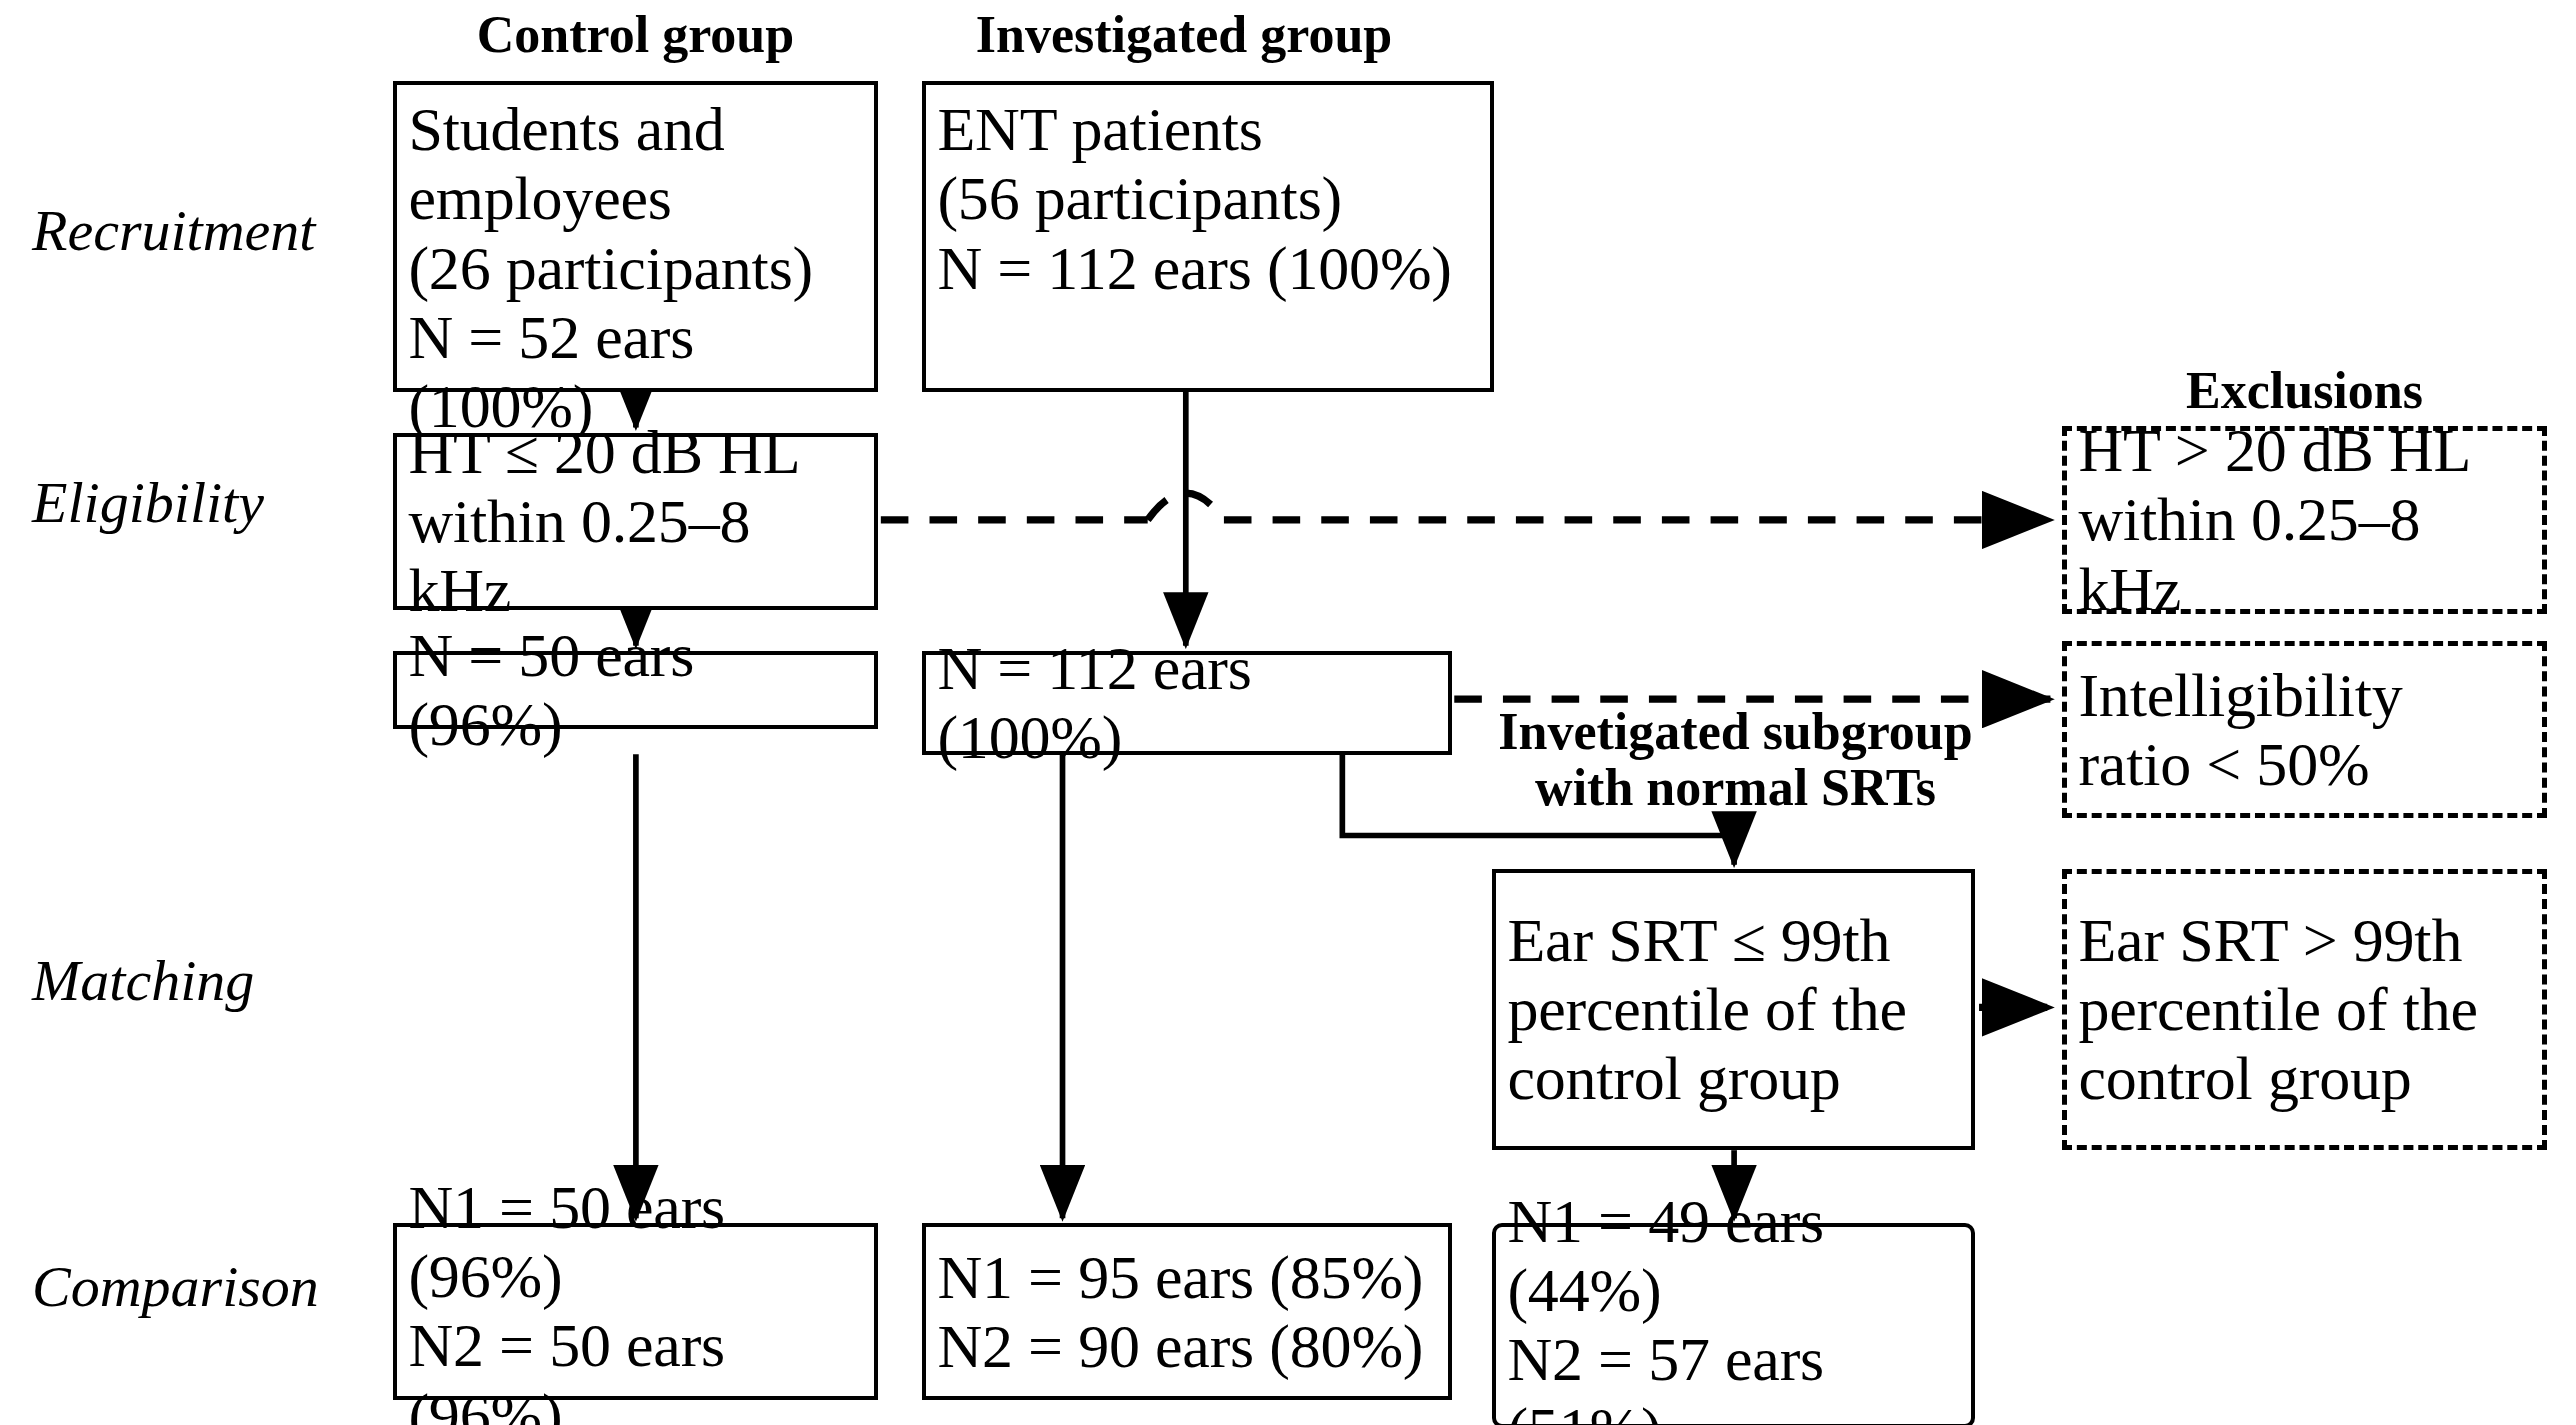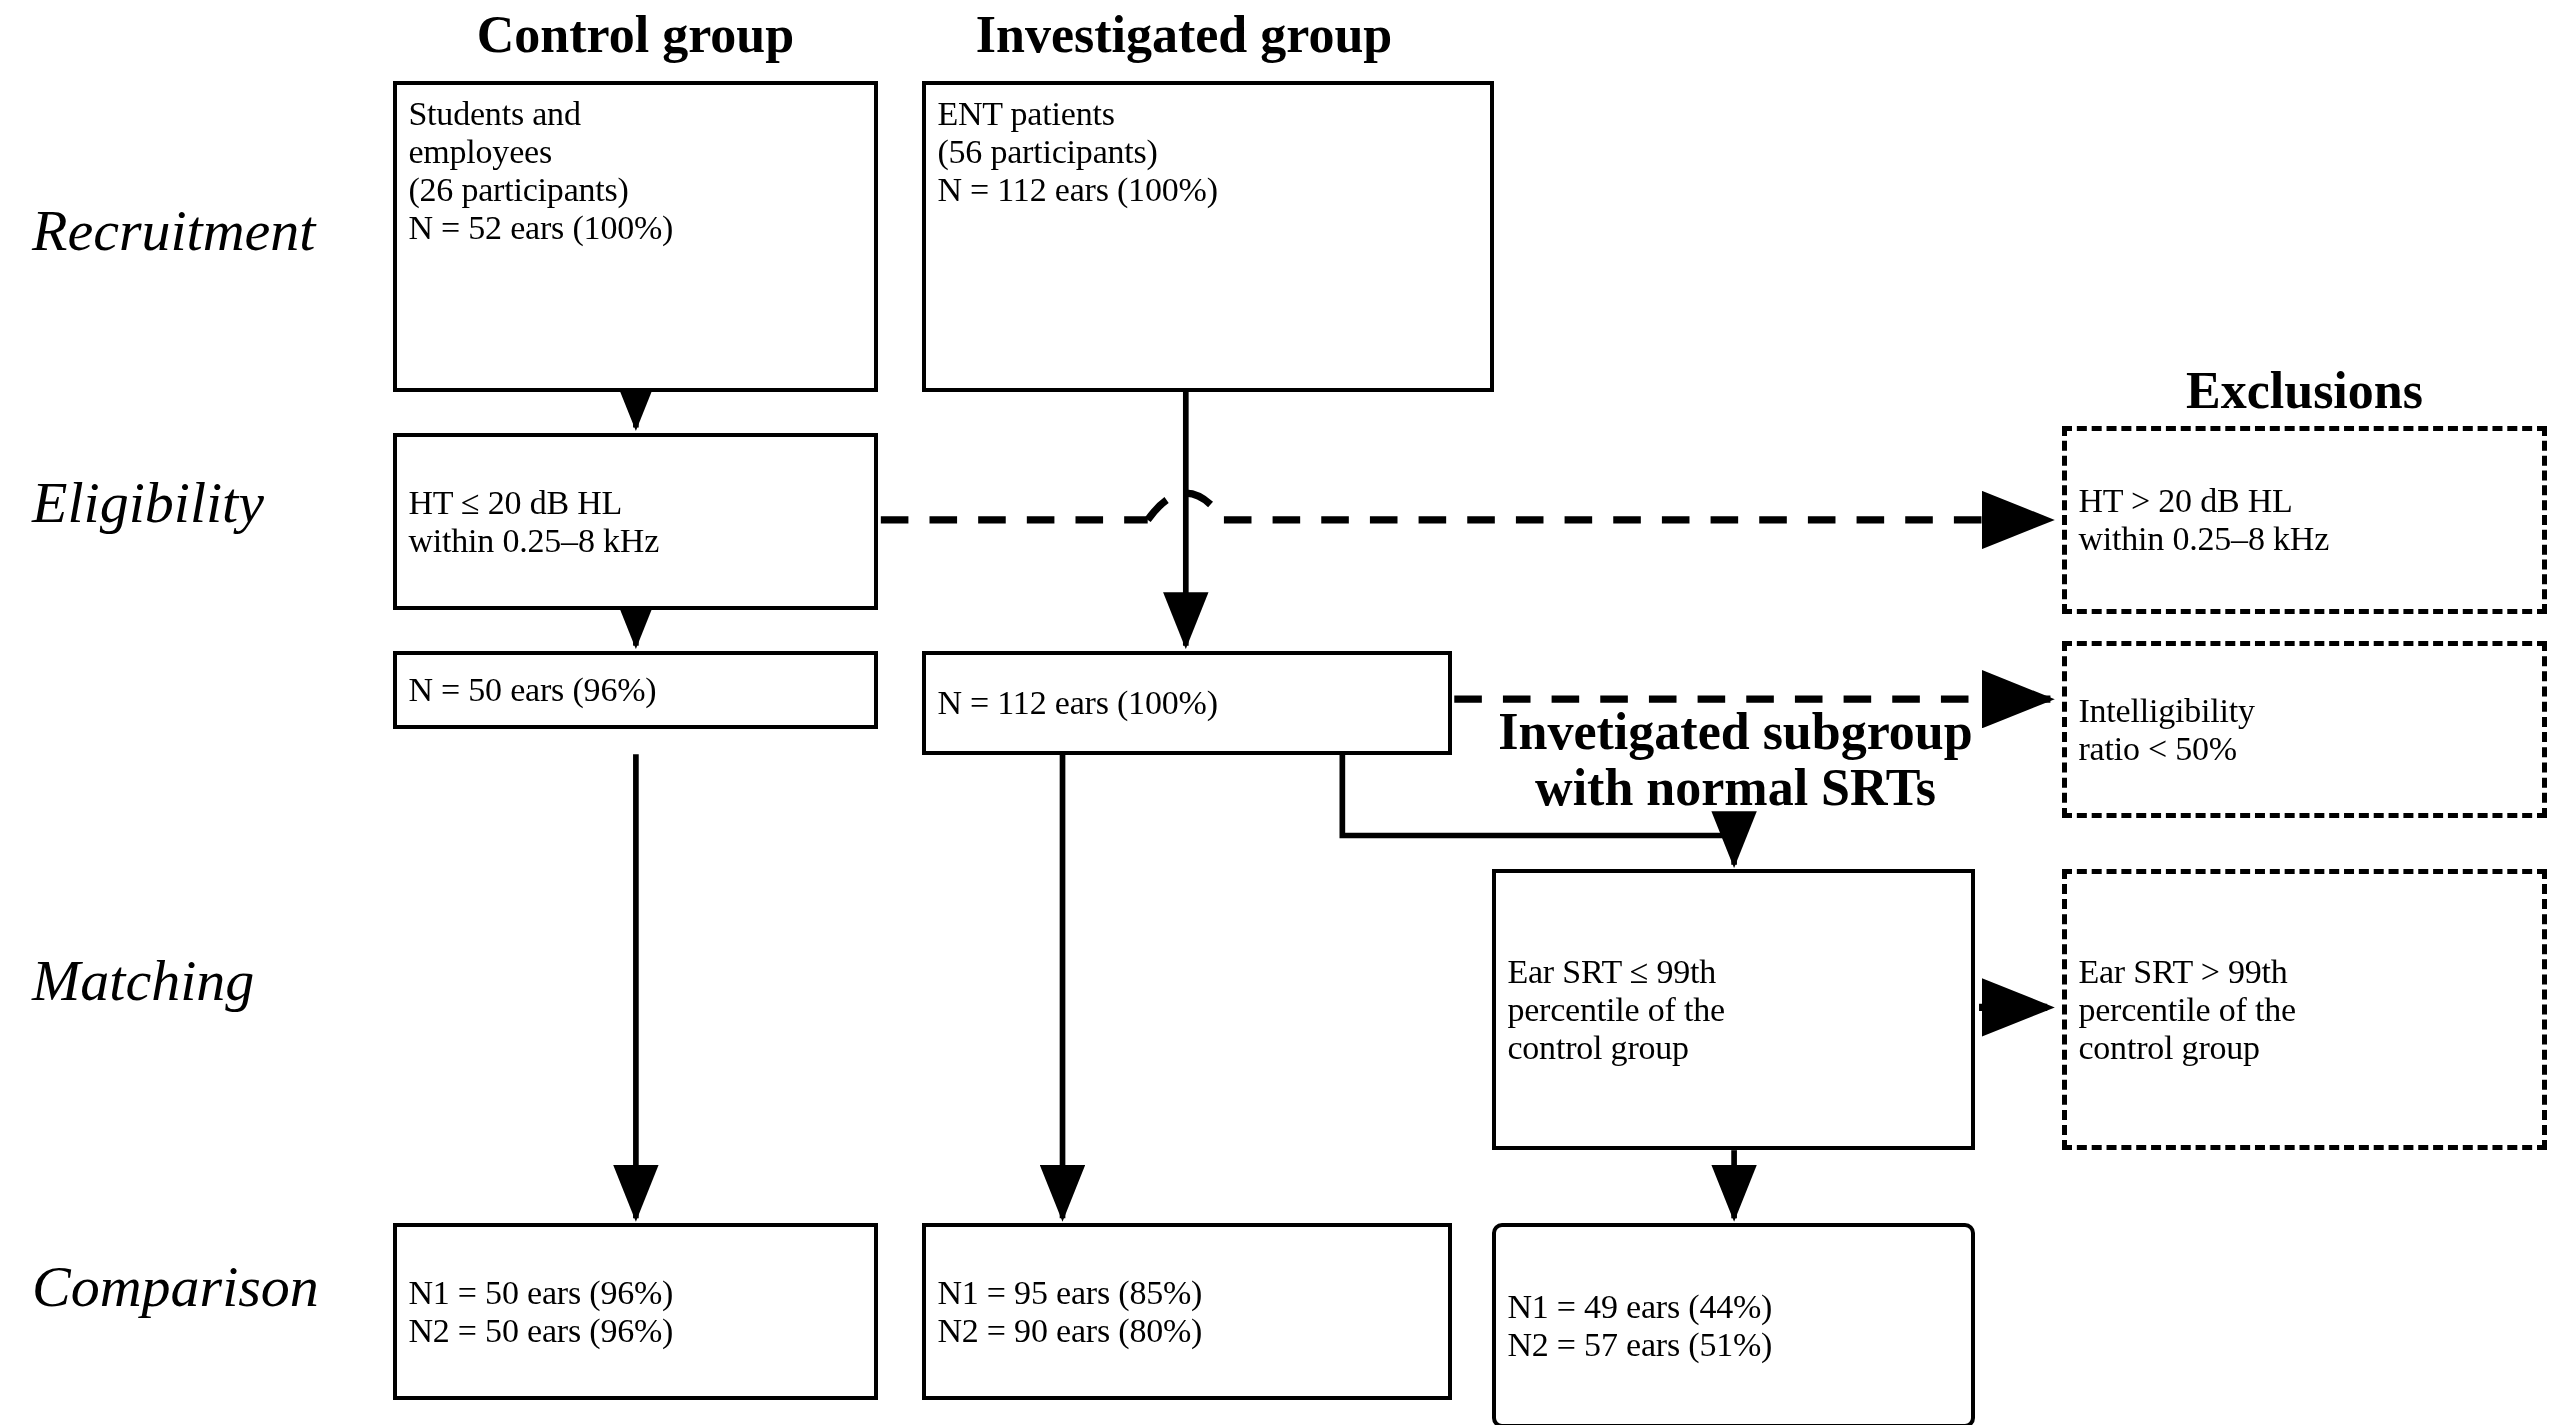--- a/index.html
+++ b/index.html
@@ -7,21 +7,21 @@
        font-family:"Liberation Serif","DejaVu Serif",serif;color:#000;}
   #stage{position:absolute;left:0;top:0;width:2576px;height:1426px;}
   svg#wires{position:absolute;left:0;top:0;width:2576px;height:1426px;pointer-events:none;}
 
   .node{position:absolute;box-sizing:border-box;background:#fff;}
   .solid{border:4px solid #000;}
   .dashed{border:5.7px dashed #000;}
 
   .node .txt{
     position:absolute;left:11.4px;right:18px;top:50%;transform:translateY(-50%);
-    font-size:34px;line-height:1.12;white-space:pre-line;letter-spacing:-0.2px;
+    font-size:62px;line-height:1.12;white-space:pre-line;letter-spacing:-0.2px;
   }
   .node.topalign .txt{top:9.7px;transform:none;}
 
   .colhead{position:absolute;font-weight:bold;font-size:52px;white-space:pre-line;
            text-align:center;line-height:1.08;}
   .rowlabel{position:absolute;font-style:italic;font-size:58px;white-space:nowrap;}
 </style>
 </head>
 <body>
 

